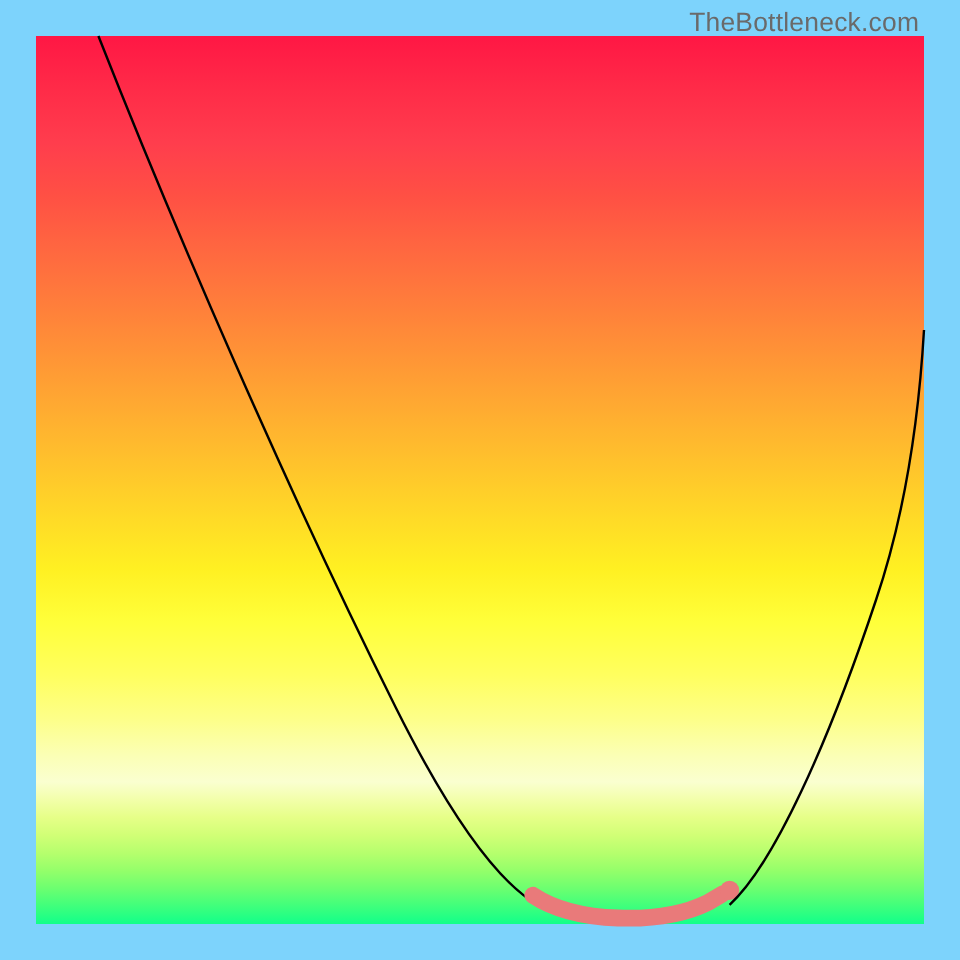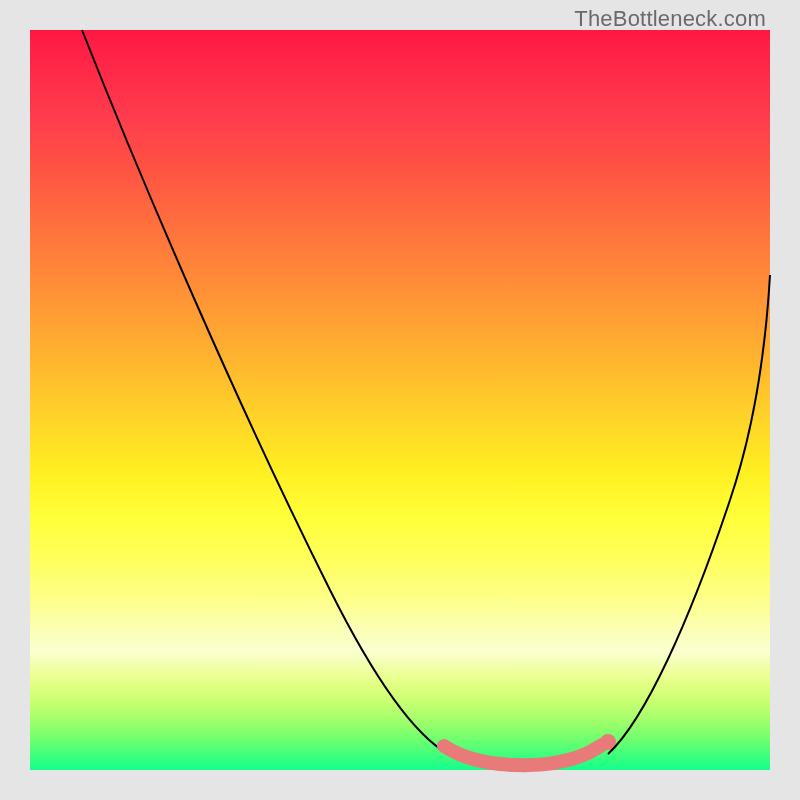--- a/index.html
+++ b/index.html
@@ -1,16 +1,16 @@
 <!DOCTYPE html>
 <html><head>
 <meta charset="utf-8">
 <style>
   html,body{margin:0;padding:0;width:800px;height:800px;overflow:hidden;background:#000;font-family:Arial,Helvetica,sans-serif}
-  .frame{position:absolute;inset:0;background:#e5e5e5}
+  .frame{position:absolute;inset:0;background:#7dd3fc}
   .plot{position:absolute;left:30px;top:30px;width:740px;height:740px;
     background:linear-gradient(to bottom,
       #ff1744 0%,
       #ff2b48 6%,
       #ff3d4d 12%,
       #ff5044 18%,
       #ff6740 24%,
       #ff7d3b 30%,
       #ff9436 36%,
       #ffab31 42%,

